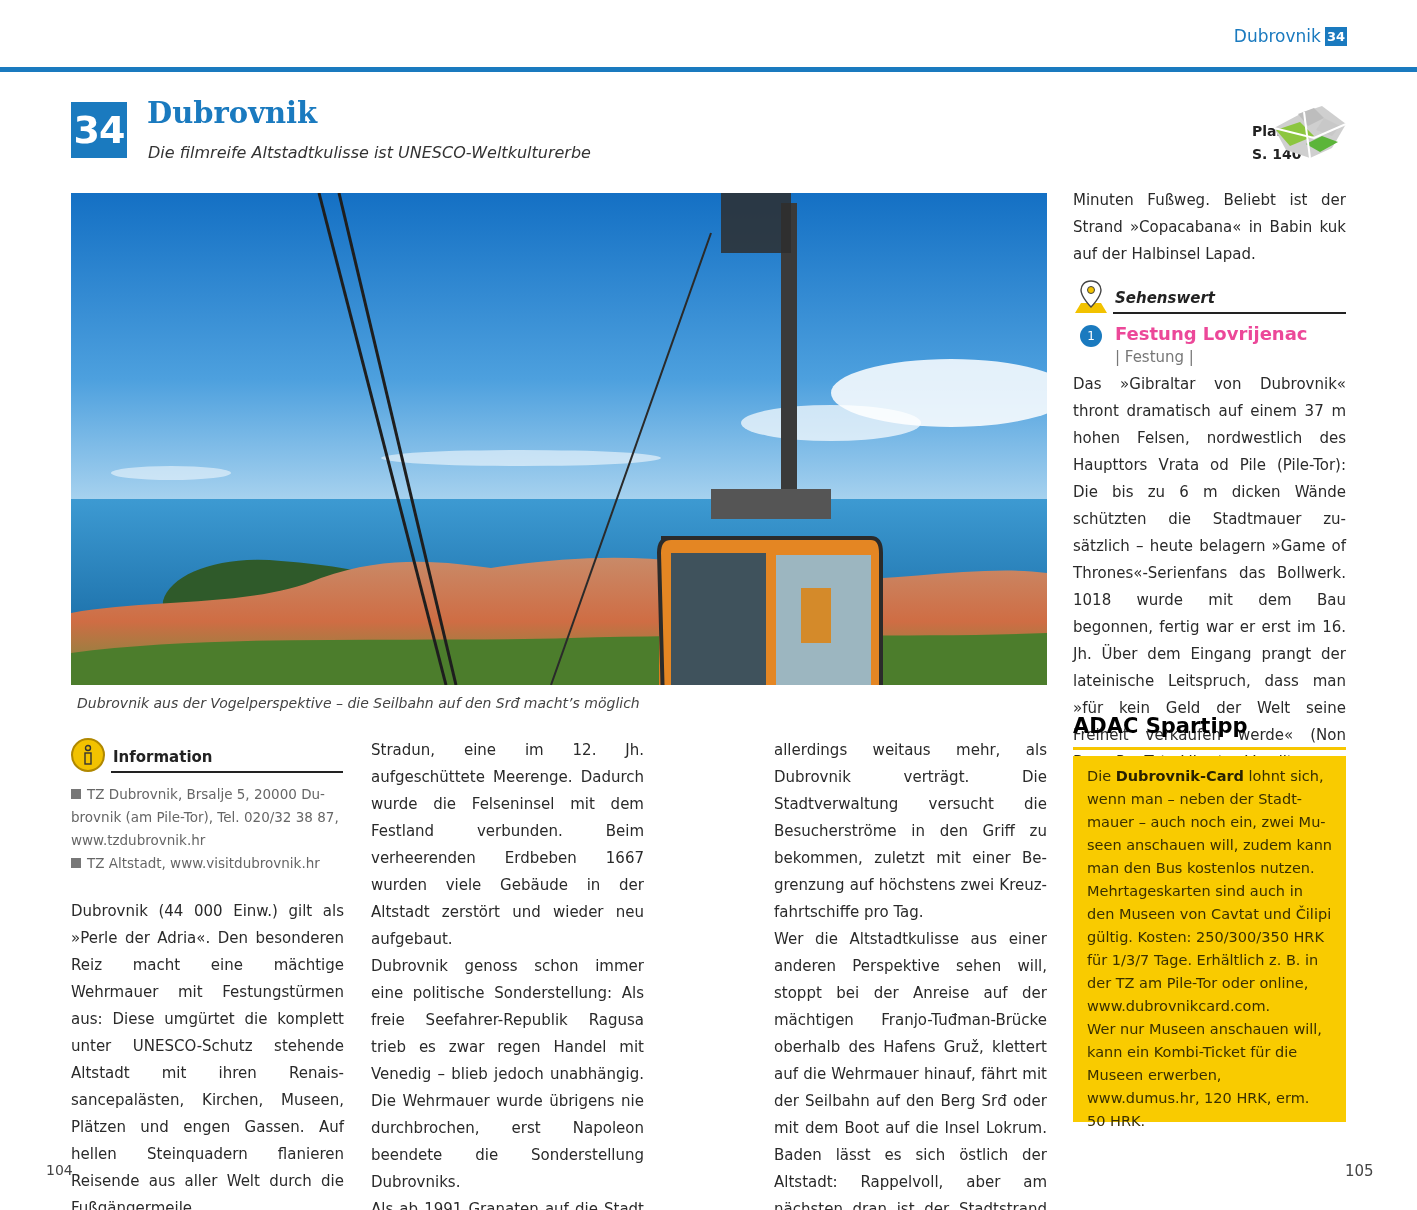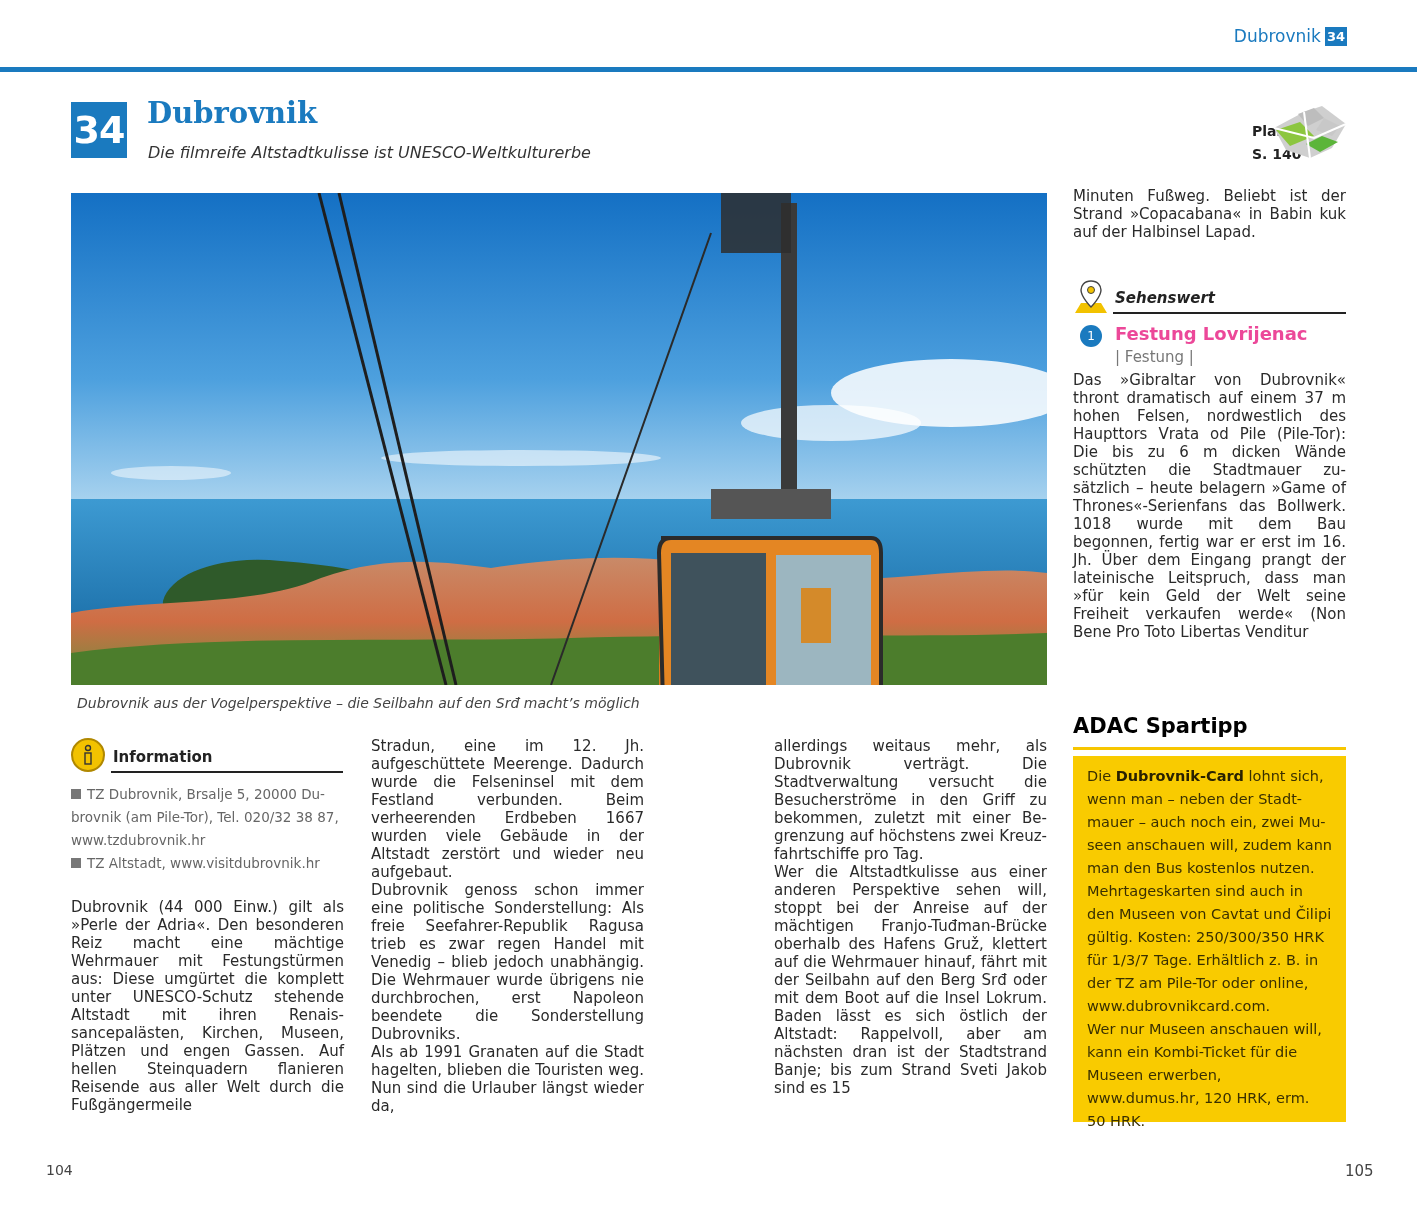--- a/index.html
+++ b/index.html
@@ -23,21 +23,21 @@
   .photo svg { position: absolute; inset: 0; }
   .caption { position: absolute; top: 695px; left: 77px; font-style: italic; font-size: 14px; color: #444; }
 
   .info-head { position: absolute; top: 738px; left: 71px; width: 272px; height: 36px; }
   .info-icon { position: absolute; left: 0; top: 0; width: 34px; height: 34px; border-radius: 50%; background: #f2c200; border: 2px solid #b08800; display: flex; align-items: center; justify-content: center; }
   .info-label { position: absolute; left: 42px; top: 10px; font-weight: bold; font-size: 15px; color: #222; }
   .info-rule { position: absolute; left: 40px; top: 33px; width: 232px; height: 2px; background: #222; }
   .info-list { position: absolute; top: 783px; left: 71px; width: 272px; font-size: 13.5px; line-height: 23px; color: #666; }
   .info-list .sq { display: inline-block; width: 10px; height: 10px; background: #777; margin-right: 6px; vertical-align: 0px; }
 
-  .col { position: absolute; font-size: 15px; line-height: 18px; color: #2a2a2a; text-align: justify; hyphens: manual; }
+  .col { position: absolute; font-size: 15px; line-height: 27px; color: #2a2a2a; text-align: justify; hyphens: manual; }
   .col p { margin: 0; }
   .col1 { top: 898px; left: 71px; width: 273px; }
   .col2 { top: 737px; left: 371px; width: 273px; }
   .col3 { top: 737px; left: 774px; width: 273px; }
   .col4 { top: 187px; left: 1073px; width: 273px; }
 
   .sight-head { position: absolute; top: 279px; left: 1073px; width: 273px; height: 36px; font-style: italic; }
   .pin-icon { position: absolute; left: 0; top: 0; width: 36px; height: 36px; }
   .sight-label { position: absolute; left: 42px; top: 10px; font-weight: bold; font-size: 15px; color: #222; }
   .sight-rule { position: absolute; left: 40px; top: 33px; width: 233px; height: 2px; background: #222; }

